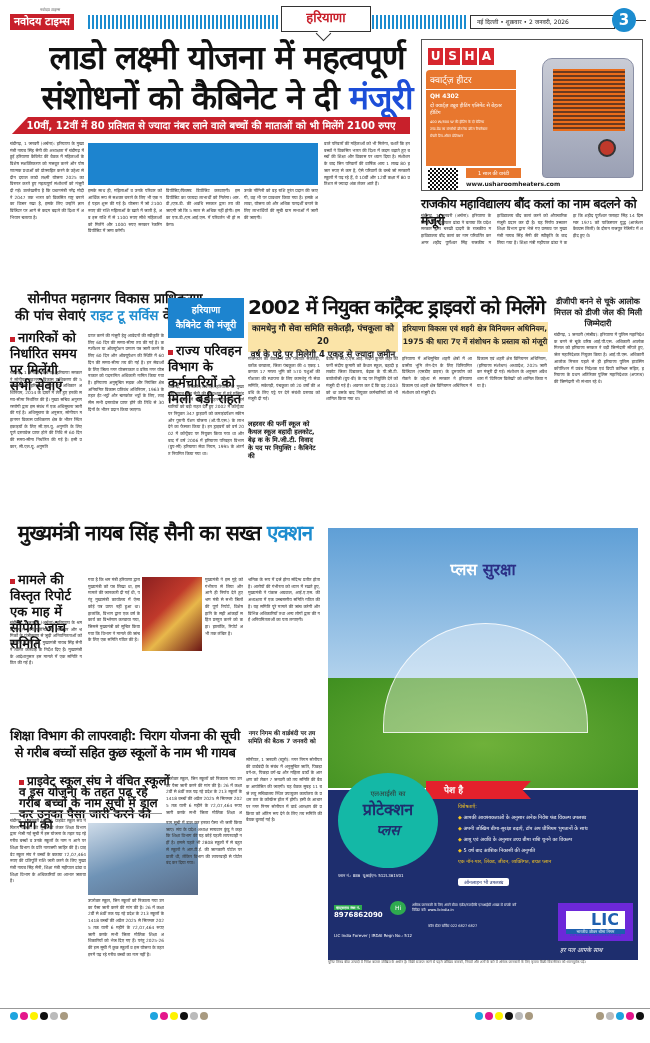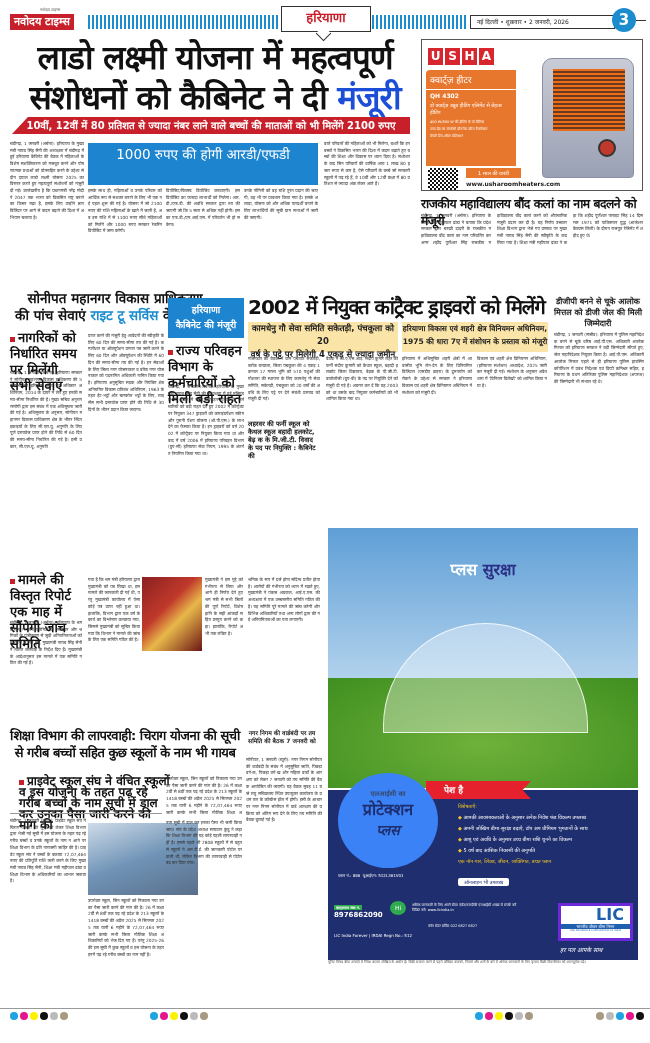--- a/index.html
+++ b/index.html
@@ -6,21 +6,21 @@
 body{width:650px;height:1043px;background:#fff;font-family:"DejaVu Sans",sans-serif;position:relative;overflow:hidden;color:#222}
 .abs{position:absolute}
 .logo{left:10px;top:14px;background:#c8202b;color:#fff;font-weight:bold;font-size:11px;padding:1px 4px;line-height:14px}
 .logo-small{left:40px;top:7px;font-size:4px;color:#555}
 .stripes{top:15px;height:14px;background:repeating-linear-gradient(90deg,#1c8ccf 0 2px,#fff 2px 4px)}
 .section-tab{left:281px;top:6px;width:90px;height:26px;border:1.5px solid #333;background:#fff;text-align:center;font-weight:bold;color:#c8202b;font-size:13px;line-height:22px}
 .section-tab:after{content:"";position:absolute;left:36px;bottom:-8px;width:10px;height:10px;background:#fff;border-right:1.5px solid #333;border-bottom:1.5px solid #333;transform:rotate(45deg)}
 .dateline{left:470px;top:15px;width:145px;height:14px;border:1px solid #333;font-size:6px;line-height:12px;padding-left:6px}
 .pagenum{left:612px;top:8px;width:24px;height:24px;border-radius:50%;background:#1c8ccf;color:#fff;text-align:center;font-weight:bold;line-height:24px;font-size:15px}
 .pn-line{left:636px;top:20px;width:10px;height:1px;background:#333}
-.h1{left:16px;top:38px;width:398px;font-size:33px;font-weight:bold;line-height:40px;text-align:center;color:#111;letter-spacing:-1px}
+.h1{left:28px;top:38px;width:398px;font-size:33px;font-weight:bold;line-height:40px;text-align:center;color:#111;letter-spacing:-1px}
 .h1 .blue{color:#1d4ed8}
 .redbar{left:12px;top:117px;width:398px;height:17px;background:#c8202b;color:#fff;font-size:10px;font-weight:bold;text-align:center;line-height:17px;clip-path:polygon(0 100%,4% 0,100% 0,100% 100%)}
 .greybar{left:12px;top:119px;width:40px;height:15px;background:#555;clip-path:polygon(0 100%,100% 0,100% 100%)}
 .col{font-size:4.3px;line-height:6.7px;color:#333;text-align:justify;overflow:hidden;word-break:break-all}
 .bluebox{left:88px;top:143px;width:230px;height:42px;background:#1d84cf;color:#fff;font-size:13.5px;text-align:center;line-height:19px;padding-top:2px}
 .ad-usha{left:421px;top:39px;width:222px;height:152px;border:1px solid #555;background:#fff}
 .usha-logo{left:6px;top:8px;display:flex;gap:2px}
 .usha-logo span{background:#d7262e;color:#fff;font-weight:bold;width:15px;height:17px;text-align:center;line-height:17px;font-size:12px}
 .usha-panel{left:4px;top:30px;width:90px;height:96px;background:#e8772e;border-radius:4px 0 0 0}
 .heater{left:120px;top:18px;width:92px;height:120px;border-radius:10px 10px 4px 4px;background:linear-gradient(#c9ccd6,#9aa0b4);border:1px solid #8a8fa5}
@@ -39,25 +39,25 @@
 .ybox{background:#fbe4a8;font-size:8.5px;text-align:center;line-height:13px;color:#222;font-weight:bold}
 .h-dgp{left:552px;top:296px;width:92px;font-size:8px;text-align:center;line-height:11px;font-weight:bold}
 .h-shram{left:10px;top:521px;width:310px;font-size:20.5px;font-weight:bold;line-height:24px;color:#111;text-align:center;letter-spacing:-.8px}
 .h-shram .blue{color:#1c8ccf}
 .photo-cm{left:142px;top:577px;width:60px;height:74px;background:linear-gradient(135deg,#8b2020,#c0392b 40%,#e8b84a 60%,#6b1515)}
 .ad-lic{left:328px;top:528px;width:315px;height:465px;overflow:hidden}
 .lic-sky{left:0;top:0;width:310px;height:160px;background:linear-gradient(#5f9fd6,#b7d5ee)}
 .lic-grass{left:0;top:150px;width:310px;height:110px;background:radial-gradient(ellipse at 50% 60%,#6fb13a,#3f8f20)}
 .dome{left:55px;top:95px;width:205px;height:110px;border-radius:105px 105px 0 0;background:rgba(255,255,255,.35);border:1px solid rgba(255,255,255,.8)}
 .lic-navy{left:0;top:262px;width:310px;height:170px;background:#1e2e6e}
-.lic-circle{left:10px;top:245px;width:100px;height:95px;border-radius:50%;background:#3b82f6;text-align:center;padding-top:16px}
+.lic-circle{left:10px;top:245px;width:100px;height:95px;border-radius:50%;background:#14b8a6;text-align:center;padding-top:16px}
 .lic-red{left:98px;top:253px;width:105px;height:18px;background:#e4212c;color:#fff;font-size:9px;font-weight:bold;line-height:18px;padding-left:18px;clip-path:polygon(0 0,100% 0,92% 50%,100% 100%,0 100%)}
 .lic-feat{left:130px;top:273px;width:175px;color:#fff;font-size:5px;line-height:11px}
 .lic-feat .y{color:#f6c623}
-.lic-logo{left:230px;top:375px;width:75px;height:38px;background:#fff;border:3px solid #6d28d9}
+.lic-logo{left:230px;top:375px;width:75px;height:38px;background:#fff;border:8px solid #6d28d9}
 .lic-fine{left:0;top:432px;width:310px;height:34px;font-size:3.5px;color:#444;line-height:5px}
 .h-shiksha{left:10px;top:727px;width:230px;font-size:13px;font-weight:bold;line-height:17px;text-align:center;color:#111;letter-spacing:-.5px}
 .h-nagar{left:243px;top:729px;width:78px;font-size:6px;font-weight:bold;text-align:center;line-height:8px}
 .photo-school{left:88px;top:823px;width:110px;height:72px;background:linear-gradient(160deg,#cfdce9,#6f93b6 50%,#5a6e8a)}
 .cmyk{top:1012px;display:flex;gap:2px}
 .cmyk span{width:8px;height:8px;border-radius:50%}
 .rule{height:1px;background:#999}
 </style>
 </head>
 <body>
@@ -73,21 +73,20 @@
 
 <div class="abs h1">
   <div>लाडो लक्ष्मी योजना में महत्वपूर्ण</div>
   <div><span>संशोधनों को कैबिनेट ने दी</span> <span class="blue">मंजूरी</span></div>
 </div>
 <div class="abs greybar"></div>
 <div class="abs redbar">10वीं, 12वीं में 80 प्रतिशत से ज्यादा नंबर लाने वाले बच्चों की माताओं को भी मिलेंगे 2100 रुपए</div>
 
 <div class="abs col" style="left:10px;top:141px;width:74px;height:148px">चंडीगढ़, 1 जनवरी (अर्चना): हरियाणा के मुख्यमंत्री नायब सिंह सैनी की अध्यक्षता में चंडीगढ़ में हुई हरियाणा कैबिनेट की बैठक में महिलाओं के विशेष सशक्तिकरण को मजबूत करने और पोषणात्मक प्रथाओं को प्रोत्साहित करने के उद्देश्य से दीन दयाल लाडो लक्ष्मी योजना 2025 का विस्तार करते हुए महत्वपूर्ण संशोधनों को मंजूरी दी गई। उल्लेखनीय है कि प्रधानमंत्री नरेंद्र मोदी ने 2047 तक भारत को विकसित राष्ट्र बनाने का विजन रखा है, इसके लिए उन्होंने ज्ञान विजिटर पर आगे से कदम बढ़ाने की दिशा में अभियान चलाया है।</div>
 <div class="abs bluebox">
-  <div>1000 रुपए की होगी आरडी/एफडी</div>
 </div>
 <div class="abs col" style="left:88px;top:188px;width:74px;height:100px">इसके साथ ही, महिलाओं व उनके परिवार को आर्थिक रूप से सशक्त बनाने के लिए भी एक नई पहल शुरू की गई है। योजना में जो 2100 रुपए की राशि महिलाओं के खाते में जाती है, अब इस राशि में से 1100 रुपए सीधे महिलाओं को मिलेंगे और 1000 रुपए सरकार रेकरिंग डिपॉजिट में जमा करेगी।</div>
 <div class="abs col" style="left:166px;top:188px;width:74px;height:100px">डिपॉजिट/फिक्स्ड डिपॉजिट करवाएगी। इस डिपॉजिट का फायदा लाभार्थी को मिलेगा। आर.डी./एफ.डी. की अवधि सरकार द्वारा तय की जाएगी जो कि 5 साल से अधिक नहीं होगी। इसका एफ.डी./एम.आई.एस. में परिवर्तन भी हो सकेगा।</div>
 <div class="abs col" style="left:244px;top:188px;width:74px;height:100px">उनके नॉमिनी को वह राशि तुरंत प्रदान की जाएगी, वह भी पर प्रावधान किया गया है। इसके अलावा, योजना को और अधिक पारदर्शी बनाने के लिए लाभार्थियों की सूची ग्राम सभाओं में जारी की जाएगी।</div>
 <div class="abs col" style="left:324px;top:141px;width:86px;height:148px">वाले परिवारों की महिलाओं को भी मिलेगा, बशर्ते कि इन बच्चों ने विकसित भारत की दिशा में कदम बढ़ाते हुए बच्चों की शिक्षा और विकास पर ध्यान दिया है। संशोधन के बाद जिन परिवारों की वार्षिक आय 1 लाख 80 हजार रुपए से कम है, ऐसे परिवारों के बच्चे जो सरकारी स्कूलों में पढ़ रहे हैं, वे 10वीं और 12वीं कक्षा में 80 प्रतिशत से ज्यादा अंक लेकर आते हैं।</div>
 
 <div class="abs ad-usha">
   <div class="abs usha-logo">
     <span>U</span>
     <span>S</span>
@@ -143,20 +142,21 @@
   <div>हरियाणा विकास एवं शहरी क्षेत्र विनियमन अधिनियम,</div>
   <div>1975 की धारा 7ए में संशोधन के प्रस्ताव को मंजूरी</div>
 </div>
 <div class="abs col" style="left:402px;top:356px;width:70px;height:164px">हरियाणा में अधिसूचित शहरी क्षेत्रों में आवासीय भूमि लेन-देन के लिए विनियमित डिजिटल (एसडीए डाइरा) के दुरुपयोग को रोकने के उद्देश्य से सरकार ने हरियाणा विकास एवं शहरी क्षेत्र विनियमन अधिनियम में संशोधन को मंजूरी दी।</div>
 <div class="abs col" style="left:477px;top:356px;width:70px;height:164px">विकास एवं शहरी क्षेत्र विनियमन अधिनियम, (हरियाणा संशोधन) अध्यादेश, 2025 जारी कर मंजूरी दी गई। संशोधन के अनुसार अवैध धारा में 'विनियम विलेखों' को शामिल किया गया है।</div>
 
 <div class="abs h-dgp">डीजीपी बनने से चूके आलोक मित्तल को डीजी जेल की मिली जिम्मेदारी</div>
 <div class="abs col" style="left:554px;top:332px;width:90px;height:188px">चंडीगढ़, 1 जनवरी (संजीव): हरियाणा में पुलिस महानिदेशक बनने से चूके वरिष्ठ आई.पी.एस. अधिकारी आलोक मित्तल को हरियाणा सरकार ने बड़ी जिम्मेदारी सौंपते हुए, जेल महानिदेशक नियुक्त किया है। आई.पी.एस. अधिकारी आलोक मित्तल पहले से ही हरियाणा पुलिस हाउसिंग कॉर्पोरेशन में प्रबंध निदेशक एवं डिप्टी कमिश्नर सहित, हरियाणा के प्रथम अतिरिक्त पुलिस महानिदेशक (अपराध) की जिम्मेदारी भी संभाल रहे थे।</div>
 
 <div class="abs h-shram">
+  <div><span>मुख्यमंत्री नायब सिंह सैनी का सख्त</span> <span class="blue">एक्शन</span></div>
 </div>
 <div class="abs sub sub-red" style="left:10px;top:572px;width:72px">मामले की विस्तृत रिपोर्ट एक माह में सौंपेगी जांच समिति</div>
 <div class="abs col" style="left:10px;top:620px;width:72px;height:100px">चंडीगढ़, 1 जनवरी (अर्चना): हरियाणा के श्रम विभाग में कार्य परिमिटों के सत्यापन और श्रमिकों के पंजीकरण से जुड़ी अनियमितताओं को गंभीरता से लेते हुए, मुख्यमंत्री नायब सिंह सैनी ने त्वरित कार्रवाई के निर्देश दिए हैं। मुख्यमंत्री के आदेशानुसार इस मामले में एक समिति गठित की गई है।</div>
 <div class="abs col" style="left:88px;top:577px;width:52px;height:142px">गया है कि श्रम मंत्री हरियाणा द्वारा मुख्यमंत्री को पत्र लिखा था, इस मामले की जानकारी दी गई थी, परंतु मुख्यमंत्री कार्यालय में ऐसा कोई पत्र प्राप्त नहीं हुआ था। हालांकि, विभाग द्वारा एक वर्ष के कार्य का विश्लेषण करवाया गया, जिससे मुख्यमंत्री को सूचित किया गया कि विभाग ने मामले की जांच के लिए एक समिति गठित की है।</div>
 <div class="abs photo-cm"></div>
 <div class="abs col" style="left:205px;top:577px;width:38px;height:142px">मुख्यमंत्री ने इस मुद्दे को गंभीरता से लिया और आगे ही निर्णय देते हुए श्रम मंत्री से सभी जिलों की पूर्ण रिपोर्ट, विशेष हानि के सही आंकड़ों सहित प्रस्तुत करने को कहा। हालांकि, रिपोर्ट अभी तक लंबित है।</div>
 <div class="abs col" style="left:248px;top:577px;width:72px;height:142px">श्रमिक के रूप में दर्ज होना संदिग्ध प्रतीत होता है। आरोपों की गंभीरता को ध्यान में रखते हुए, मुख्यमंत्री ने पंकज अग्रवाल, आई.ए.एस. की अध्यक्षता में एक उच्चस्तरीय समिति गठित की है। यह समिति पूरे मामले की जांच करेगी और विभिन्न अधिकारियों तथा अन्य लोगों द्वारा की गई अनियमितताओं का पता लगाएगी।</div>
 
 <div class="abs ad-lic">
   <div class="abs lic-sky"></div>

